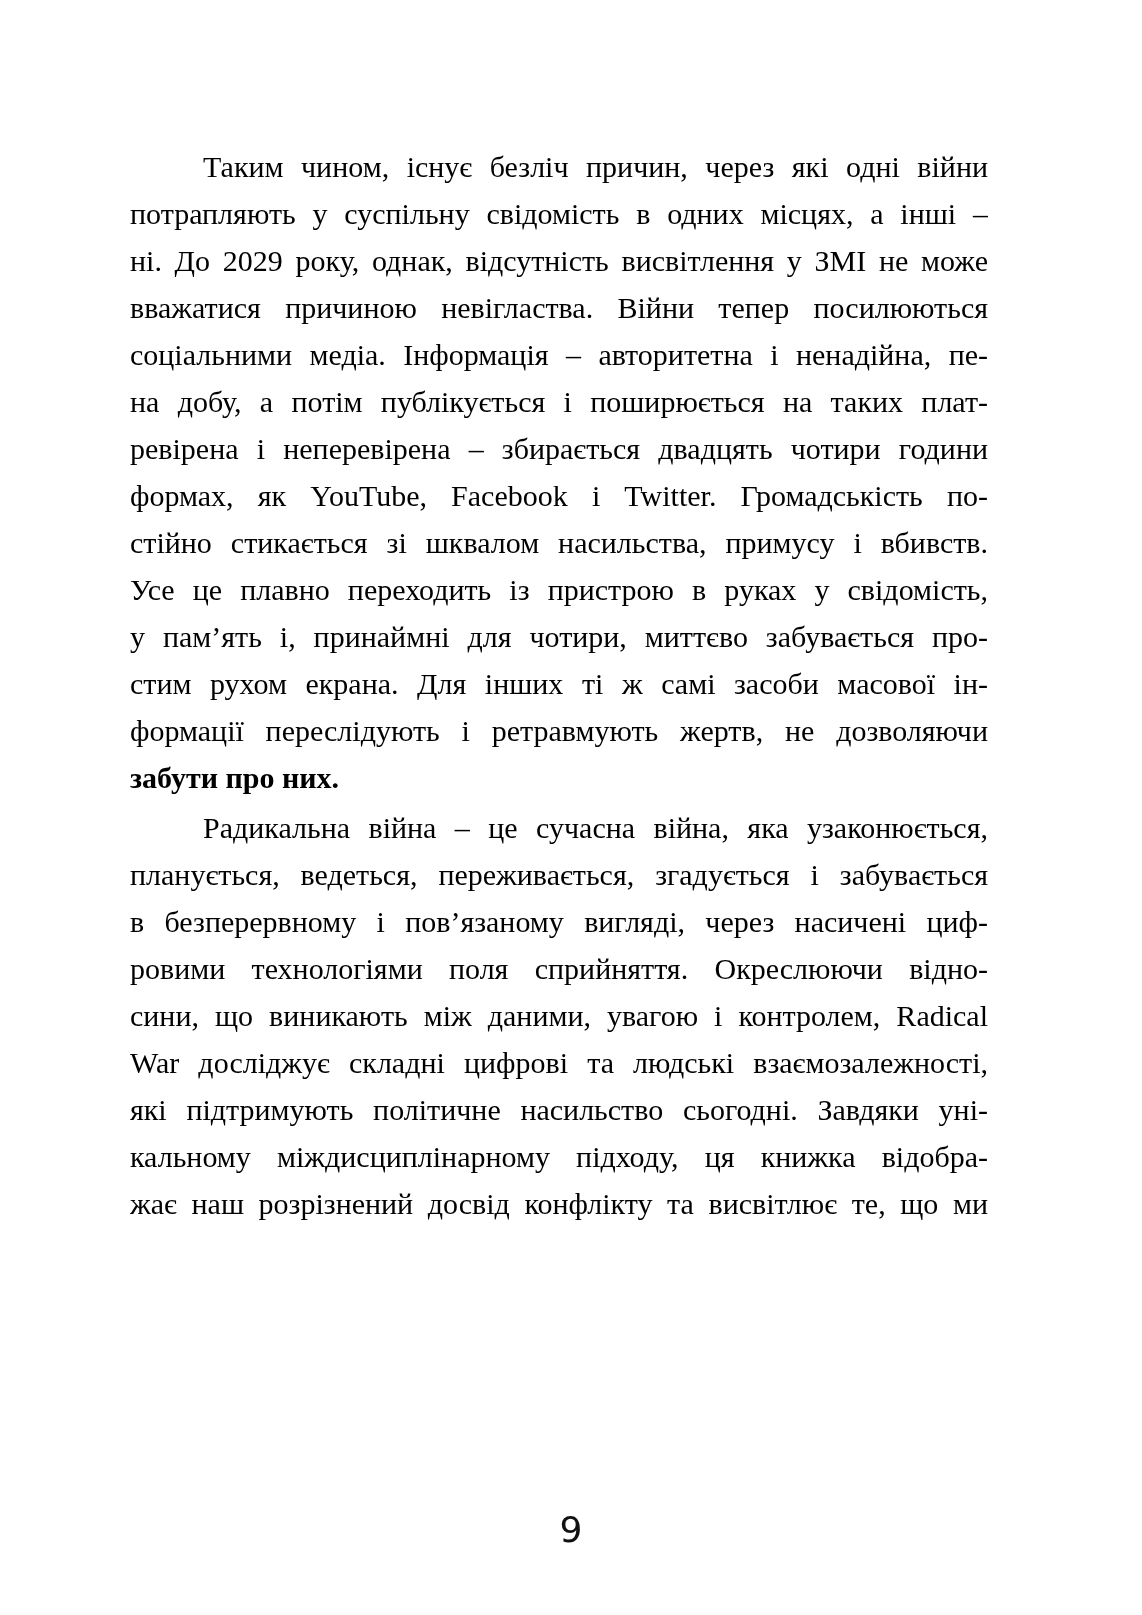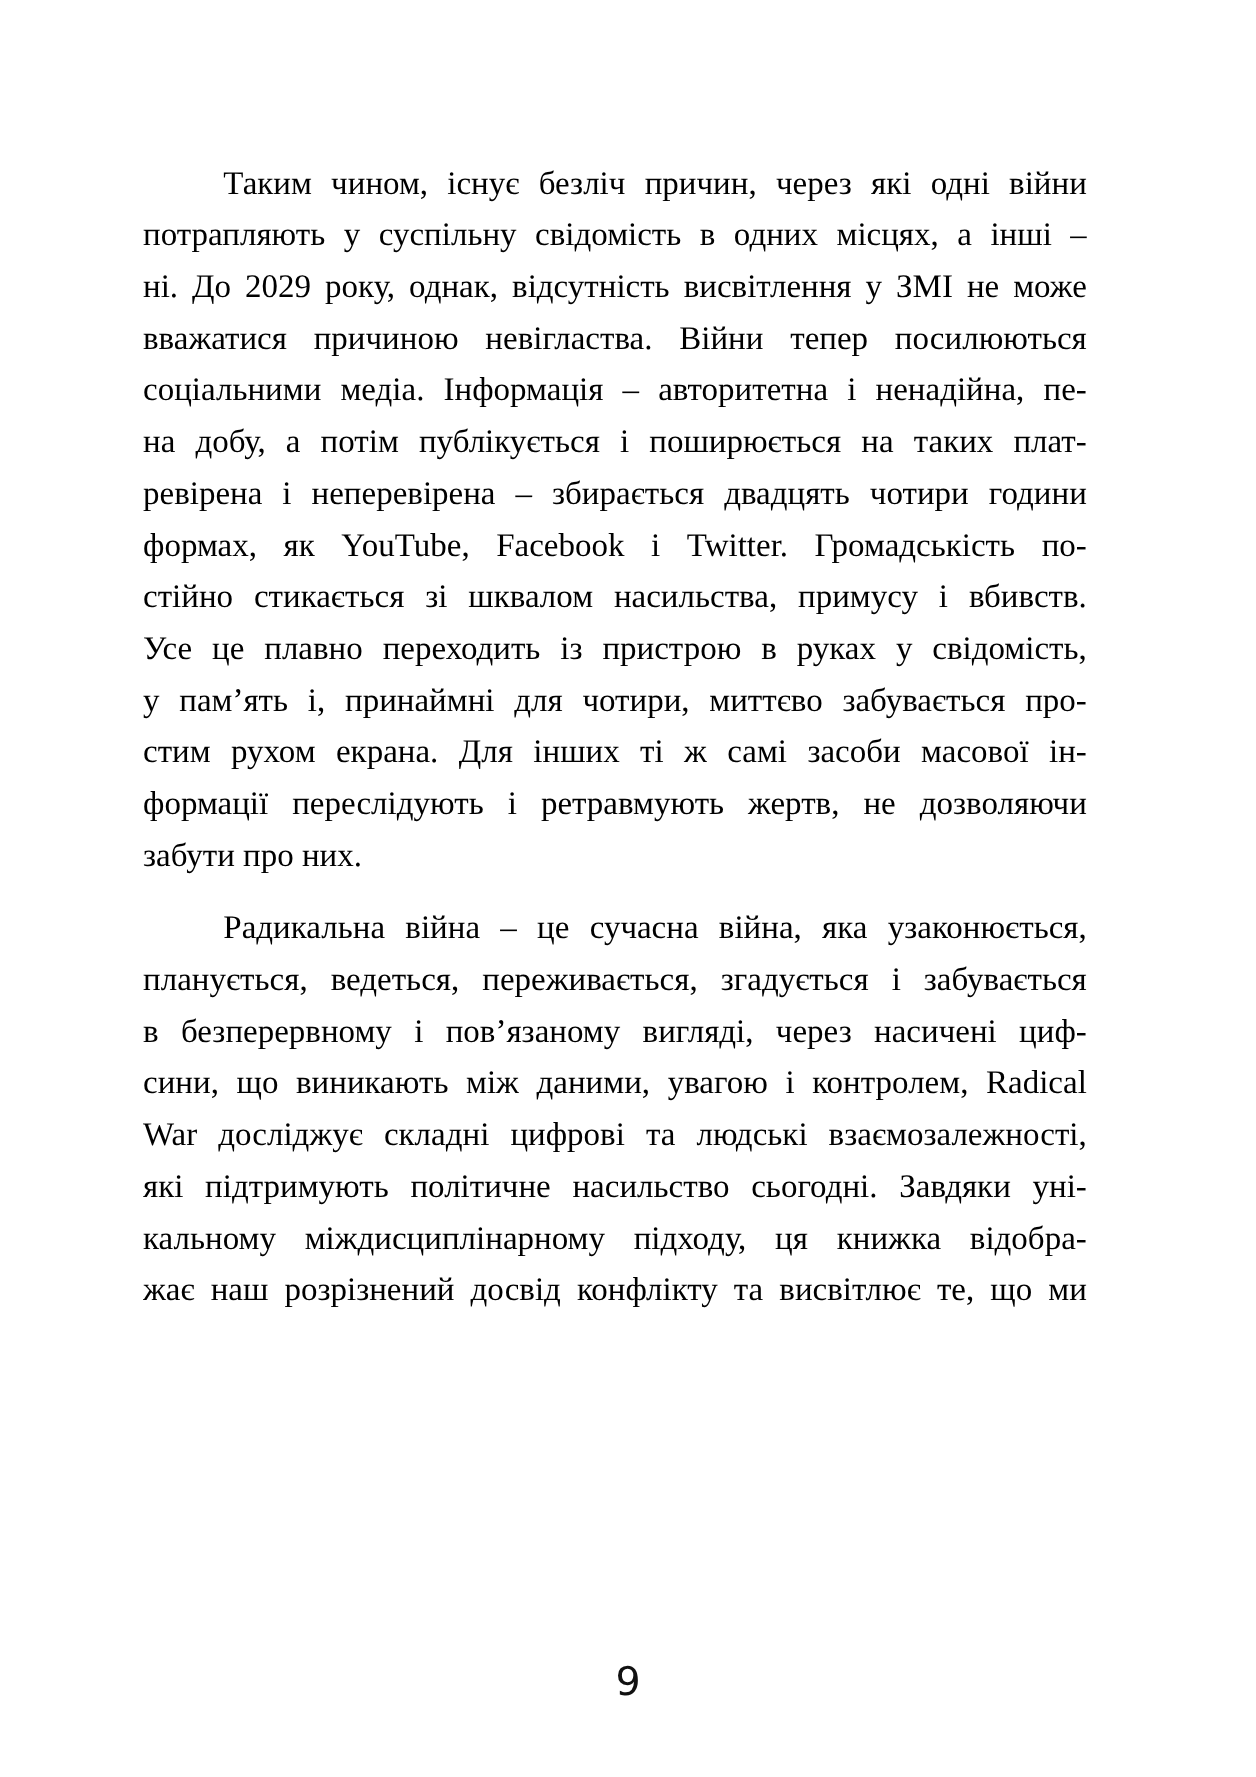--- a/index.html
+++ b/index.html
@@ -22,33 +22,34 @@
     font-family: "Liberation Serif", serif;
     font-size: 30px;
     line-height: 47px;
     color: #000000;
   }
   .paragraph {
     margin: 0;
     padding: 0;
   }
   .paragraph + .paragraph {
-    margin-top: 19px;
+    margin-top: 3px;
   }
   .text-line {
     text-align: justify;
     text-align-last: justify;
     height: 47px;
     overflow: hidden;
   }
   .first-line {
     text-indent: 73px;
   }
   .last-line {
     text-align-last: left;
+    font-weight: bold;
   }
   .page-number {
     position: absolute;
     left: 0;
     top: 1510px;
     width: 100%;
     text-align: center;
     font-family: "DejaVu Sans", sans-serif;
     font-size: 36px;
     line-height: 40px;
@@ -76,20 +77,21 @@
       <div class="text-line">у пам’ять і, принаймні для чотири, миттєво забувається про-</div>
       <div class="text-line">стим рухом екрана. Для інших ті ж самі засоби масової ін-</div>
       <div class="text-line">формації переслідують і ретравмують жертв, не дозволяючи</div>
       <div class="text-line last-line">забути про них.</div>
     </div>
 
     <div class="paragraph">
       <div class="text-line first-line">Радикальна війна – це сучасна війна, яка узаконюється,</div>
       <div class="text-line">планується, ведеться, переживається, згадується і забувається</div>
       <div class="text-line">в безперервному і пов’язаному вигляді, через насичені циф-</div>
+      <div class="text-line">ровими технологіями поля сприйняття. Окреслюючи відно-</div>
       <div class="text-line">сини, що виникають між даними, увагою і контролем, Radical</div>
       <div class="text-line">War досліджує складні цифрові та людські взаємозалежності,</div>
       <div class="text-line">які підтримують політичне насильство сьогодні. Завдяки уні-</div>
       <div class="text-line">кальному міждисциплінарному підходу, ця книжка відобра-</div>
       <div class="text-line">жає наш розрізнений досвід конфлікту та висвітлює те, що ми</div>
     </div>
 
   </div>
 
   <div class="page-number">9</div>

